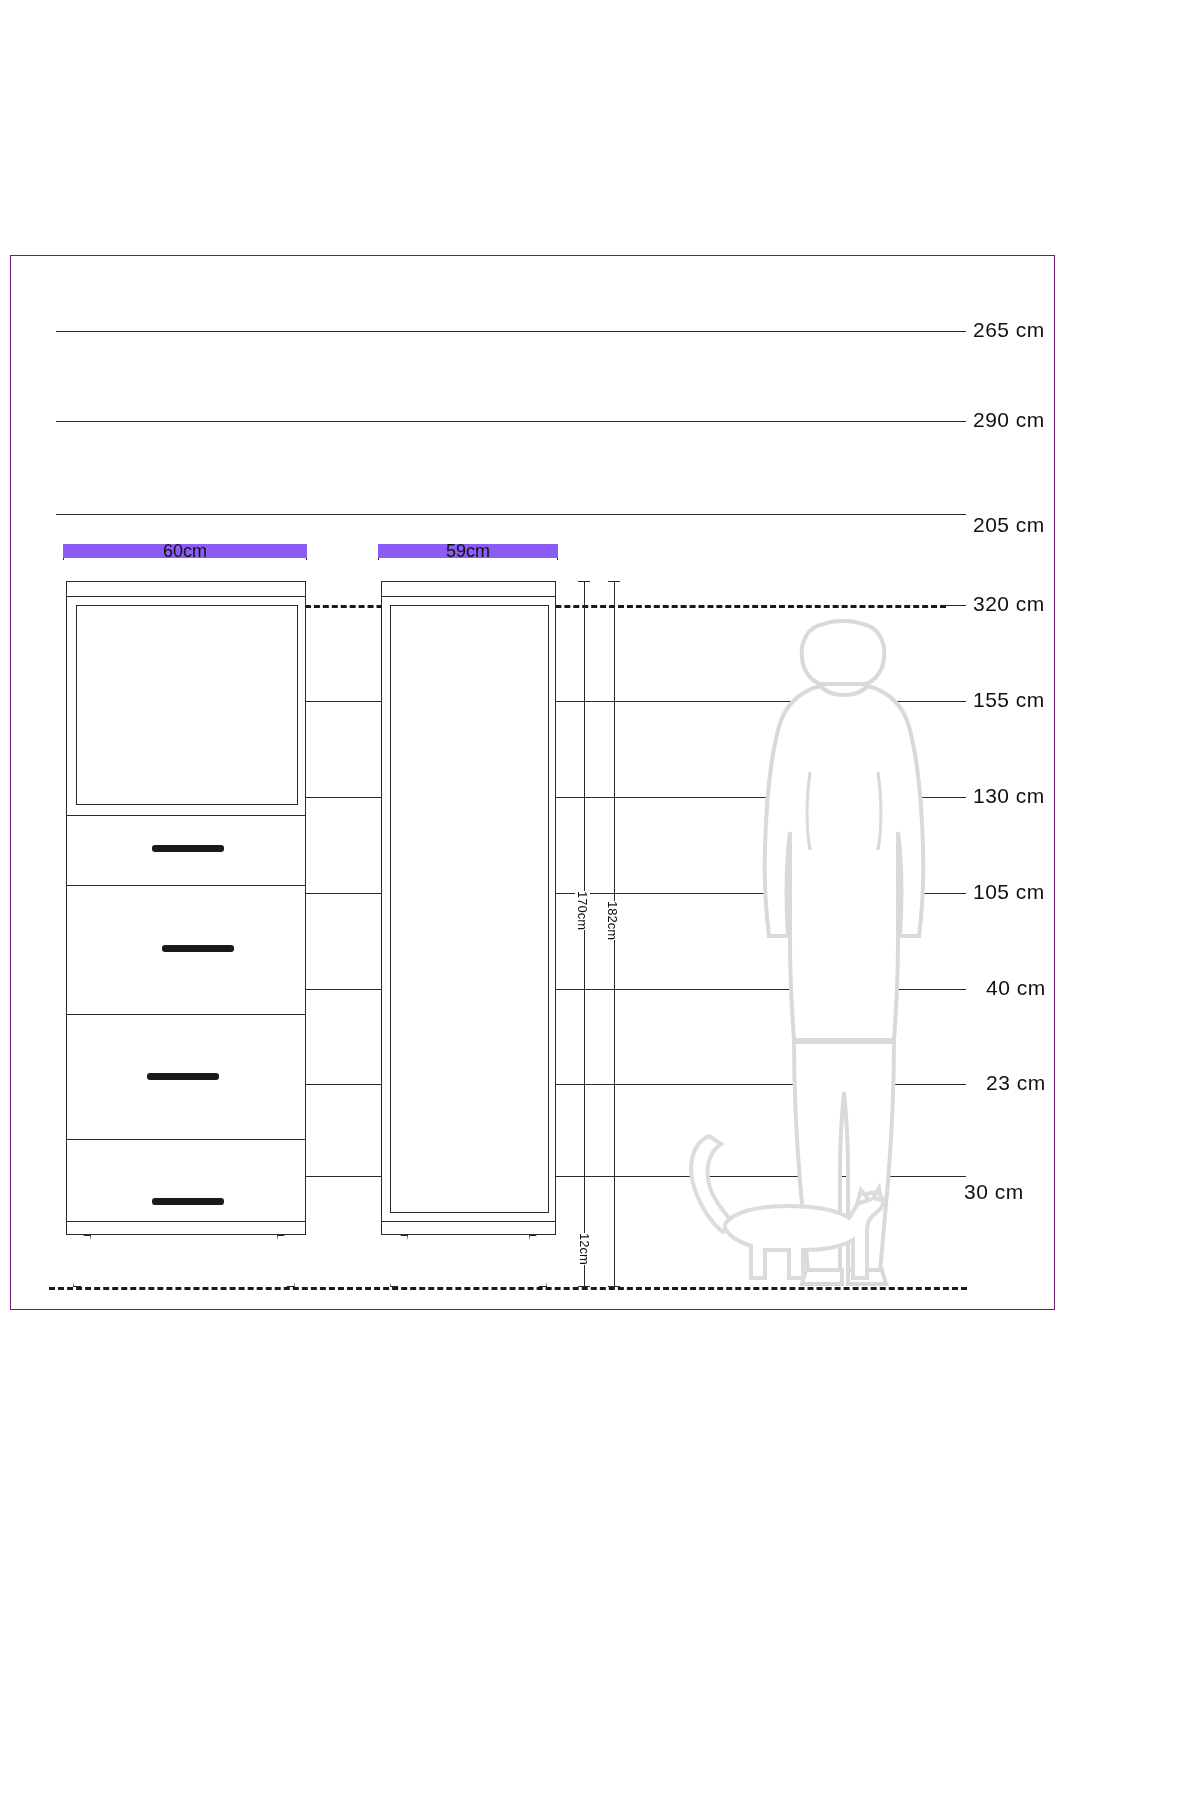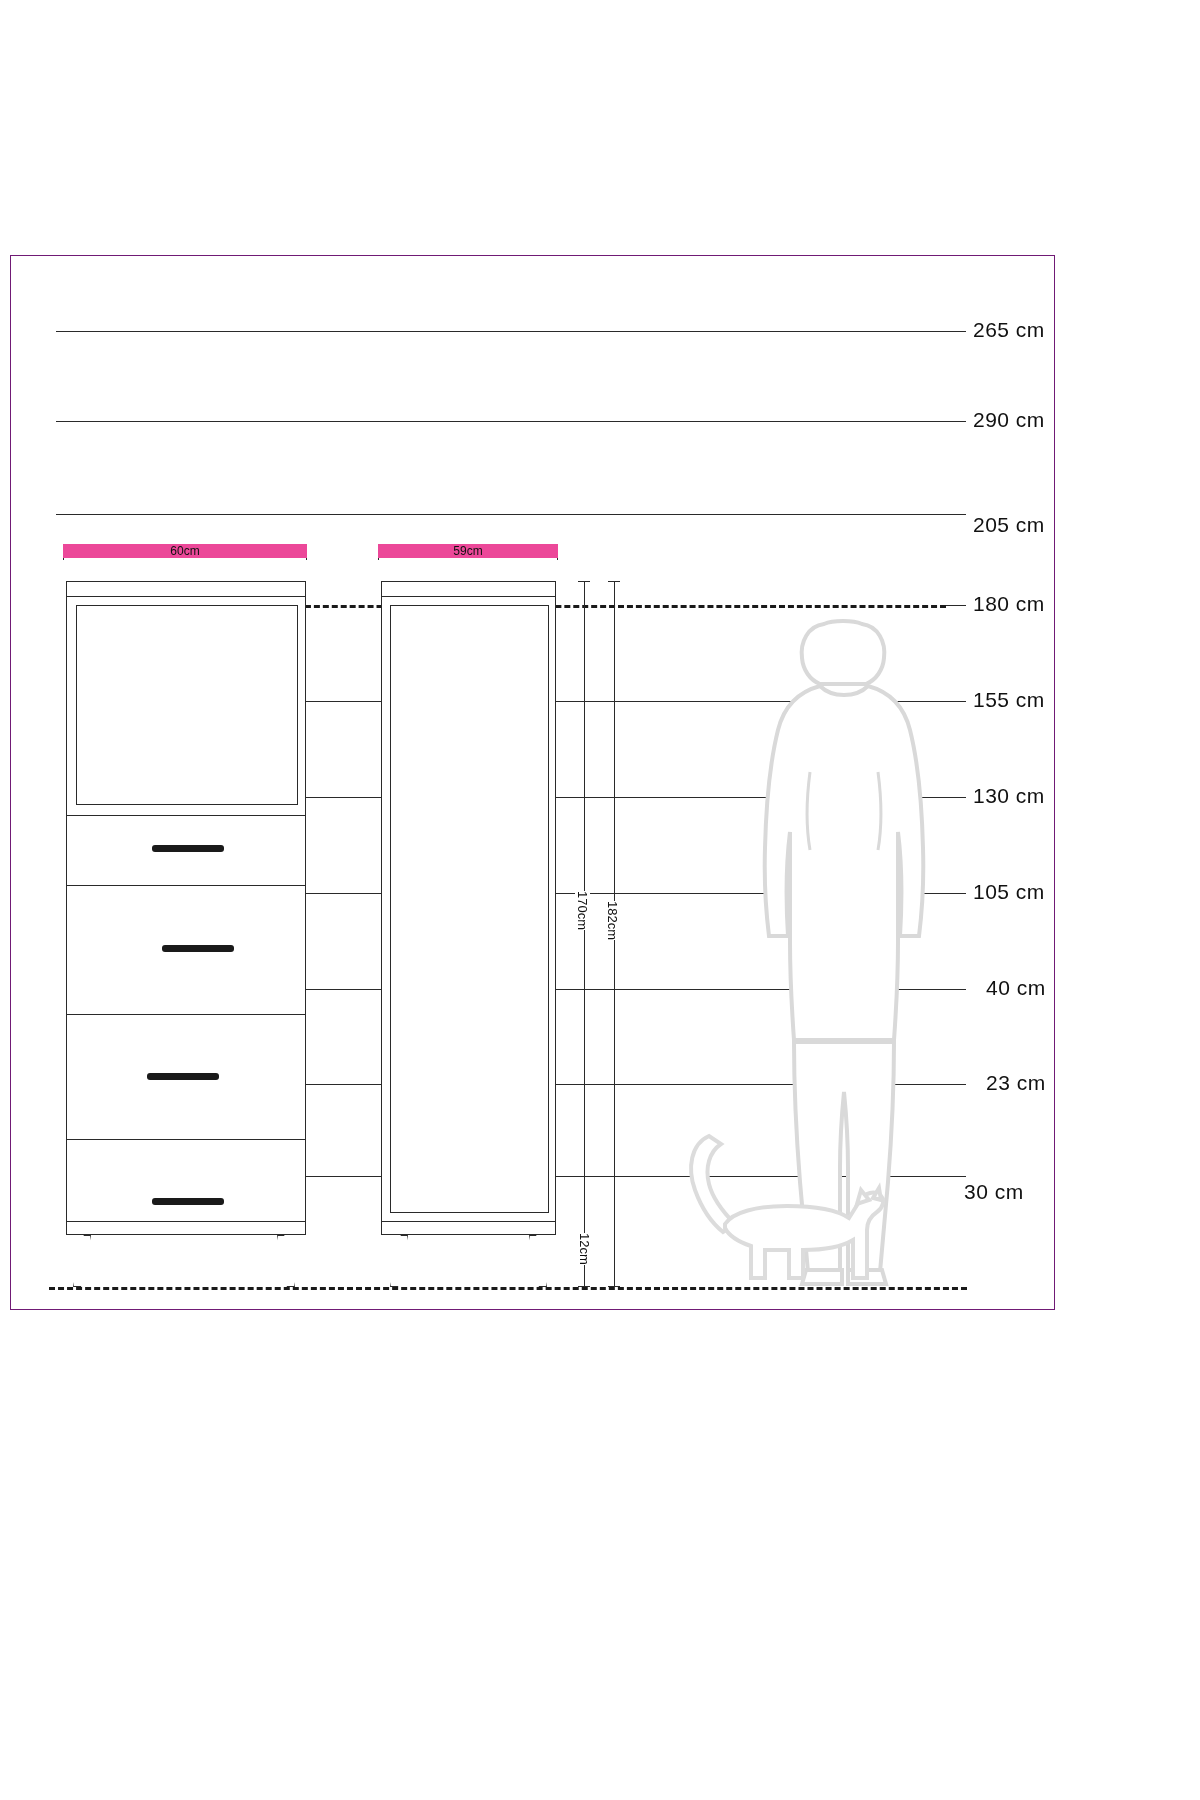--- a/index.html
+++ b/index.html
@@ -44,22 +44,22 @@
   .dim .cap{
     position:absolute;top:0;width:0;height:12px;
     border-left:1.1px solid #2a2a2a;
   }
   .dim .cap.l{left:0}
   .dim .cap.r{right:0}
   .dim .txt{
     position:absolute;
     top:-4px;left:0;right:0;
     text-align:center;
-    font-size:12px;color:#111;
-    background:#ec4899;
+    font-size:18px;color:#111;
+    background:#8b5cf6;
     line-height:14px;
   }
 
   
   .vdim{
     position:absolute;
     width:12px;
   }
   .vdim .bar{
     position:absolute;left:6px;top:0;bottom:0;
@@ -124,21 +124,21 @@
   <div class="scale-line" style="left:45px;width:890px;top:165px;"></div>
   <div class="scale-line" style="left:935px;width:20px;top:165px;"></div>
   <div class="scale-label" style="left:962px;top:152px;">290 cm</div>
 
   <div class="scale-line" style="left:45px;width:890px;top:258px;"></div>
   <div class="scale-line" style="left:935px;width:20px;top:258px;"></div>
   <div class="scale-label" style="left:962px;top:245px;margin-top:12px;">205 cm</div>
 
   <div class="dash-line" style="left:285px;width:650px;top:349px;"></div>
   <div class="scale-line" style="left:935px;width:20px;top:349px;"></div>
-  <div class="scale-label" style="left:962px;top:336px;">180 cm</div>
+  <div class="scale-label" style="left:962px;top:336px;">320 cm</div>
 
   <div class="scale-line" style="left:285px;width:650px;top:445px;"></div>
   <div class="scale-line" style="left:935px;width:20px;top:445px;"></div>
   <div class="scale-label" style="left:962px;top:432px;">155 cm</div>
 
   <div class="scale-line" style="left:285px;width:650px;top:541px;"></div>
   <div class="scale-line" style="left:935px;width:20px;top:541px;"></div>
   <div class="scale-label" style="left:962px;top:528px;">130 cm</div>
 
   <div class="scale-line" style="left:285px;width:650px;top:637px;"></div>

